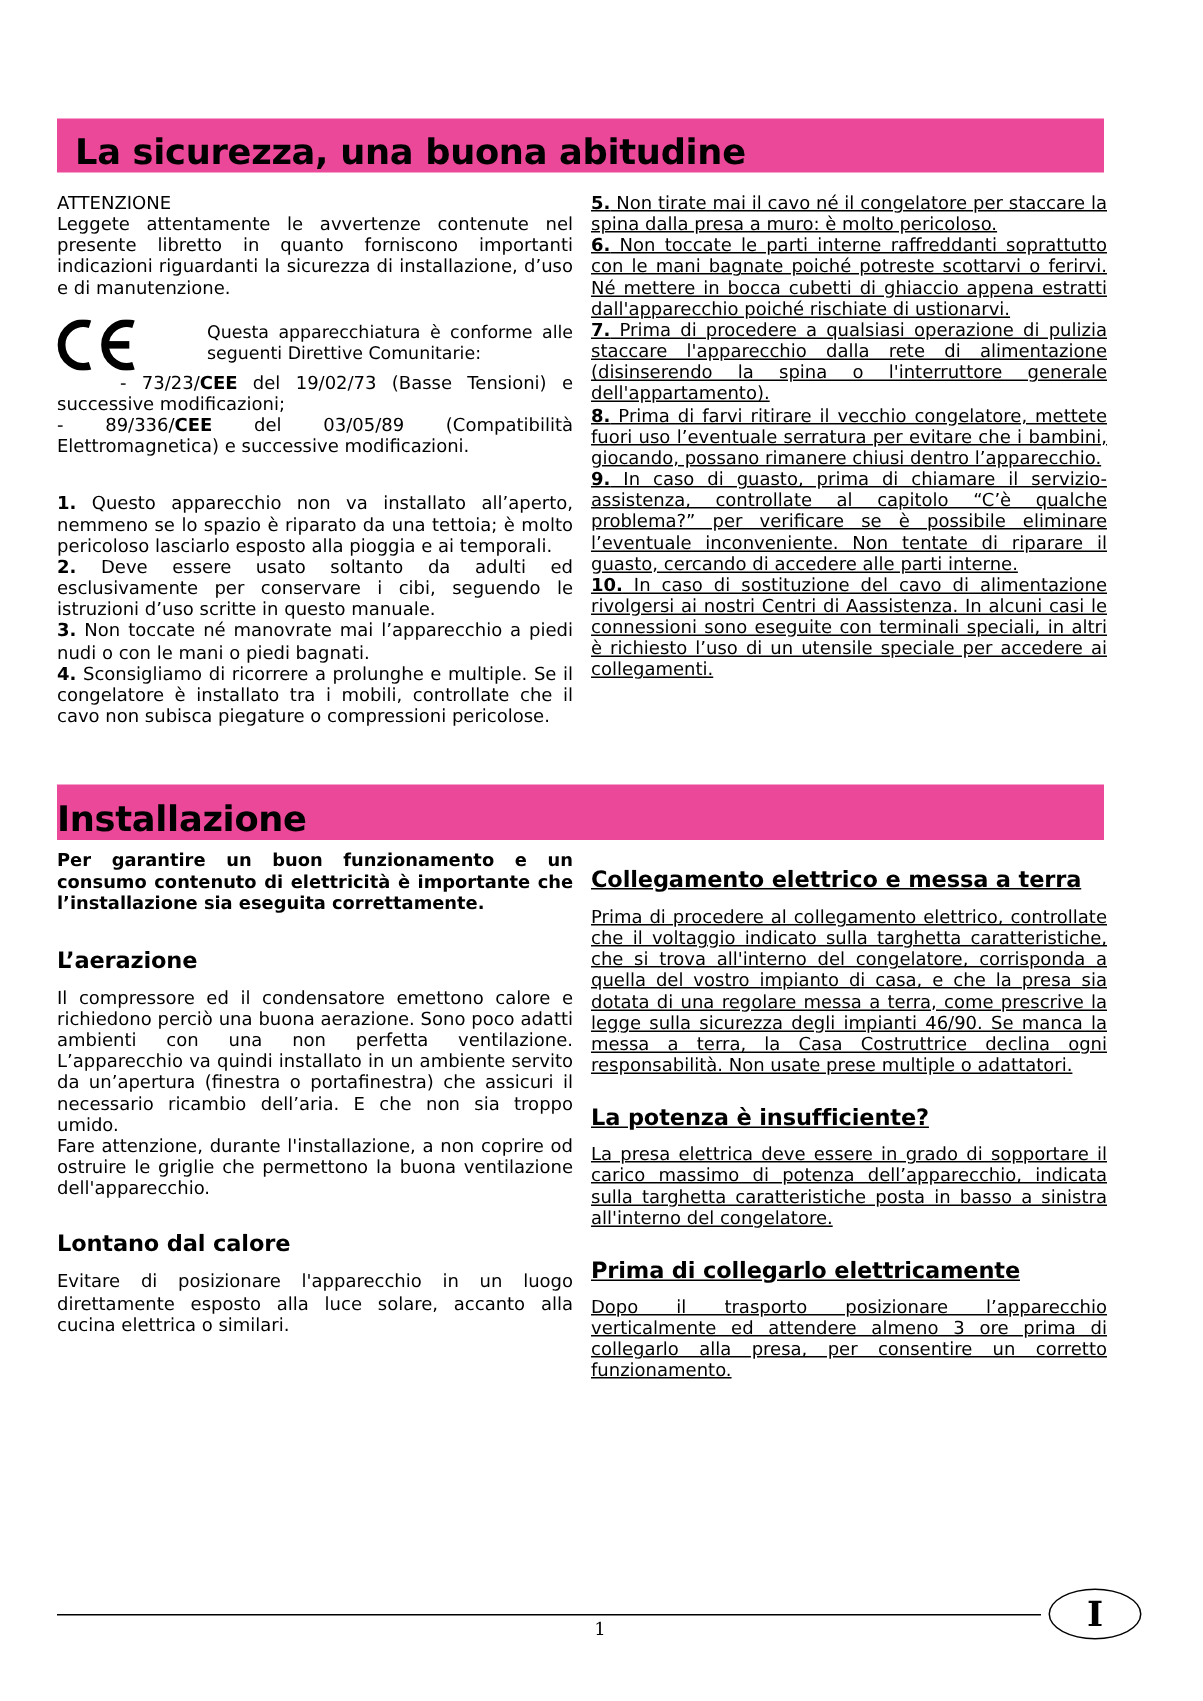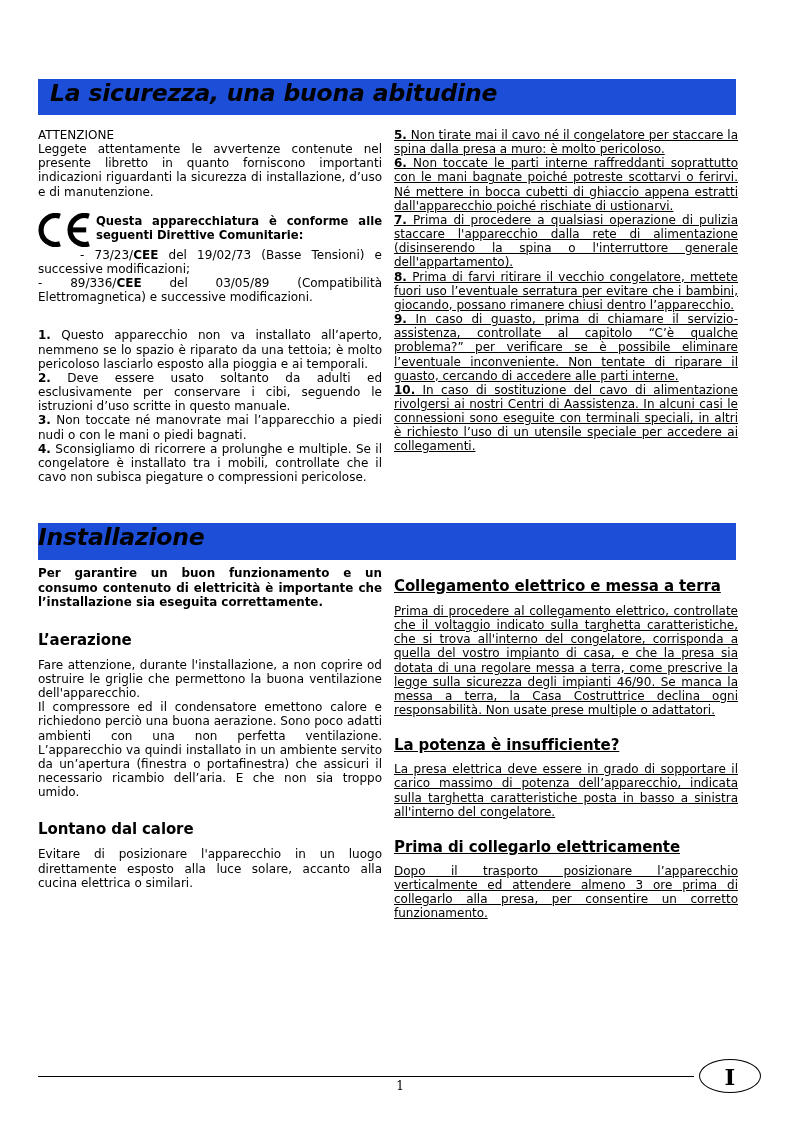--- a/index.html
+++ b/index.html
@@ -18,25 +18,24 @@
   .page {
     position: absolute;
     left: 0; top: 0;
     width: 802px;
     height: 1134px;
   }
 
   
   .banner {
     position: absolute;
-    background: #1d4ed8;
+    background: #ec4899;
     display: flex;
-    align-items: flex-start;
+    align-items: flex-end;
     box-sizing: border-box;
-    font-style: italic;
   }
   .banner-title {
     font-weight: bold;
     color: #000;
     letter-spacing: -0.2px;
   }
   #banner-1 { left: 38px; top: 79px; width: 698px; height: 36px; padding-left: 12px; }
   #banner-1 .banner-title { font-size: 23.5px; }
   #banner-2 { left: 38px; top: 523px; width: 698px; height: 37px; padding-left: 0; }
   #banner-2 .banner-title { font-size: 23.5px; }
@@ -94,25 +93,26 @@
   }
   .ce-mark {
     flex: 0 0 auto;
     width: 56px;
     height: 34px;
     margin-top: 1px;
     margin-right: 2px;
   }
   .ce-text {
     flex: 1 1 auto;
-    font-weight: bold;
+    font-weight: normal;
     font-size: 11.6px;
     line-height: 14.15px;
     text-align: justify;
     padding-top: 2px;
+    margin-left: 42px;
   }
 
   
   .footer-rule {
     position: absolute;
     left: 38px;
     top: 1076px;
     width: 656px;
     height: 0;
     border-top: 1.6px solid #000;
@@ -204,22 +204,22 @@
   </div>
 
   <div class="banner" id="banner-2">
     <span class="banner-title">Installazione</span>
   </div>
 
   <div class="col col-left" id="s2-left">
     <p class="lead">Per garantire un buon funzionamento e un consumo contenuto di elettricità è importante che l’installazione sia eseguita correttamente.</p>
 
     <h3 class="gap">L’aerazione</h3>
+    <p>Il compressore ed il condensatore emettono calore e richiedono perciò una buona aerazione. Sono poco adatti ambienti con una non perfetta ventilazione. L’apparecchio va quindi installato in un ambiente servito da un’apertura (finestra o portafinestra) che assicuri il necessario ricambio dell’aria. E che non sia troppo umido.</p>
     <p>Fare attenzione, durante l'installazione, a non coprire od ostruire le griglie che permettono la buona ventilazione dell'apparecchio.</p>
-    <p>Il compressore ed il condensatore emettono calore e richiedono perciò una buona aerazione. Sono poco adatti ambienti con una non perfetta ventilazione. L’apparecchio va quindi installato in un ambiente servito da un’apertura (finestra o portafinestra) che assicuri il necessario ricambio dell’aria. E che non sia troppo umido.</p>
 
     <h3 class="gap">Lontano dal calore</h3>
     <p>Evitare di posizionare l'apparecchio in un luogo direttamente esposto alla luce solare, accanto alla cucina elettrica o similari.</p>
   </div>
 
   <div class="col col-right" id="s2-right">
     <h3 style="margin-top:0;margin-bottom:9px;">Collegamento elettrico e messa a terra</h3>
     <p>Prima di procedere al collegamento elettrico, controllate che il voltaggio indicato sulla targhetta caratteristiche, che si trova all'interno del congelatore, corrisponda a quella del vostro impianto di casa, e che la presa sia dotata di una regolare messa a terra, come prescrive la legge sulla sicurezza degli impianti 46/90. Se manca la messa a terra, la Casa Costruttrice declina ogni responsabilità. Non usate prese multiple o adattatori.</p>
 
     <h3 class="gap-tight">La potenza è insufficiente?</h3>

